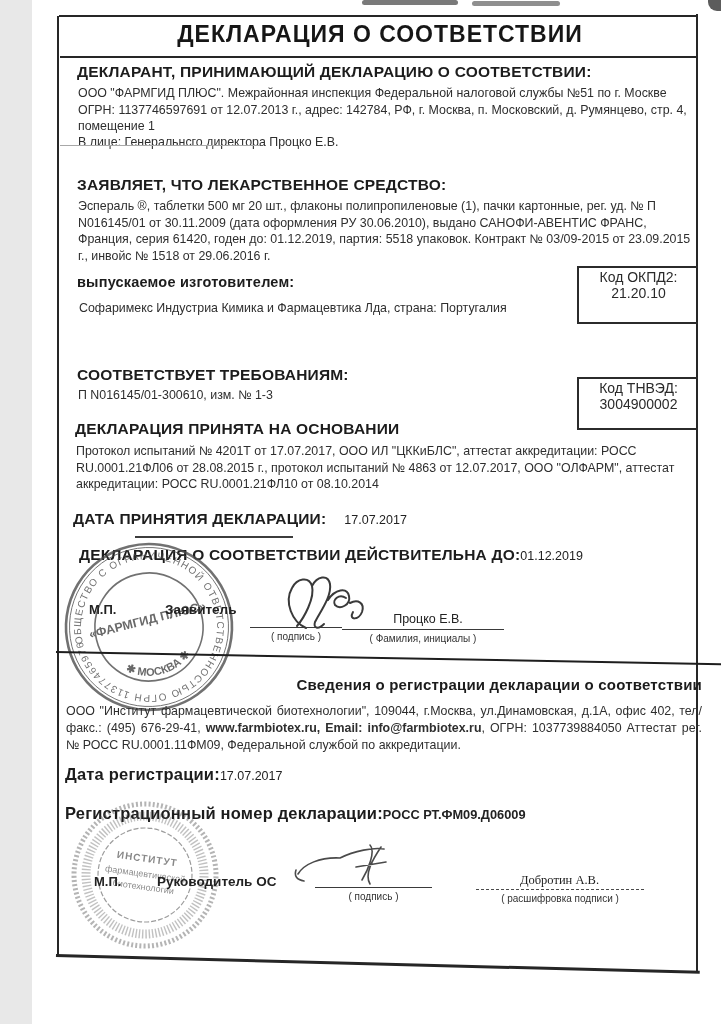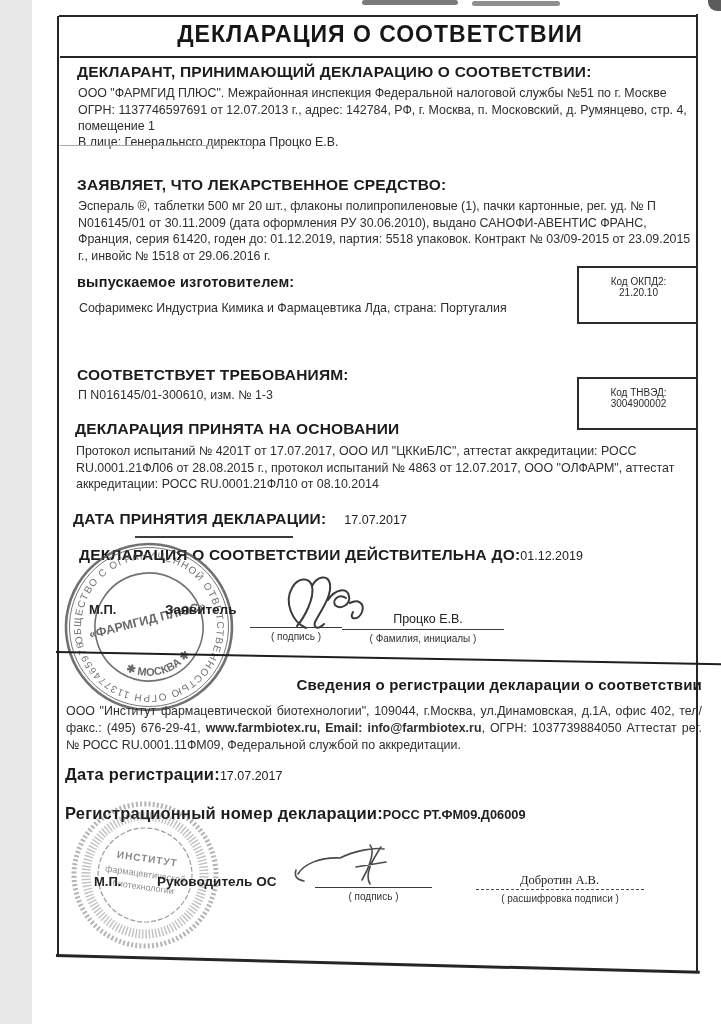--- a/index.html
+++ b/index.html
@@ -13,21 +13,21 @@
   .title{
     position:absolute;left:30px;top:21px;width:636px;text-align:center;
     font-size:23px;font-weight:bold;letter-spacing:1px;color:#161616;
   }
   .h1{font-weight:bold;color:#1c1c1c;font-size:15.5px;letter-spacing:.2px;white-space:nowrap;}
   .body-text{font-size:12.4px;line-height:16.5px;color:#2e2e2e;}
   .row{position:absolute;display:flex;align-items:baseline;}
   .val{font-size:12.5px;color:#222;}
   .codebox{
     position:absolute;left:545px;width:121px;border:2px solid #2b2b2b;border-right:none;
-    text-align:center;font-size:10px;color:#2a2a2a;padding-top:8px;box-sizing:border-box;
+    text-align:center;font-size:14px;color:#2a2a2a;padding-top:1px;box-sizing:border-box;
   }
   .sig-line{position:absolute;border-top:1.4px solid #3a3a3a;}
   .caption{position:absolute;font-size:10px;color:#333;text-align:center;white-space:nowrap;}
   .mp{font-weight:bold;font-size:13px;color:#222;}
   .stamp{position:absolute;opacity:.78;}
   .artifact{position:absolute;background:#333;}
   svg text{font-family:"Liberation Sans", sans-serif;}
 </style>
 </head>
 <body>

